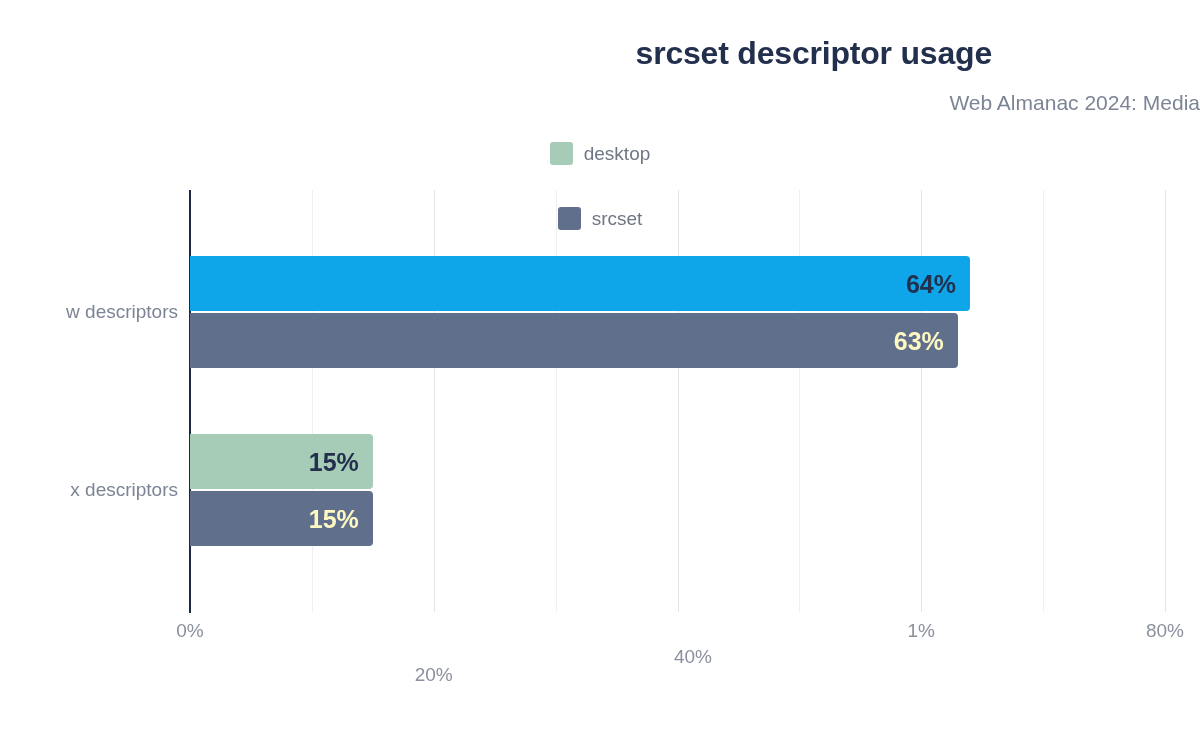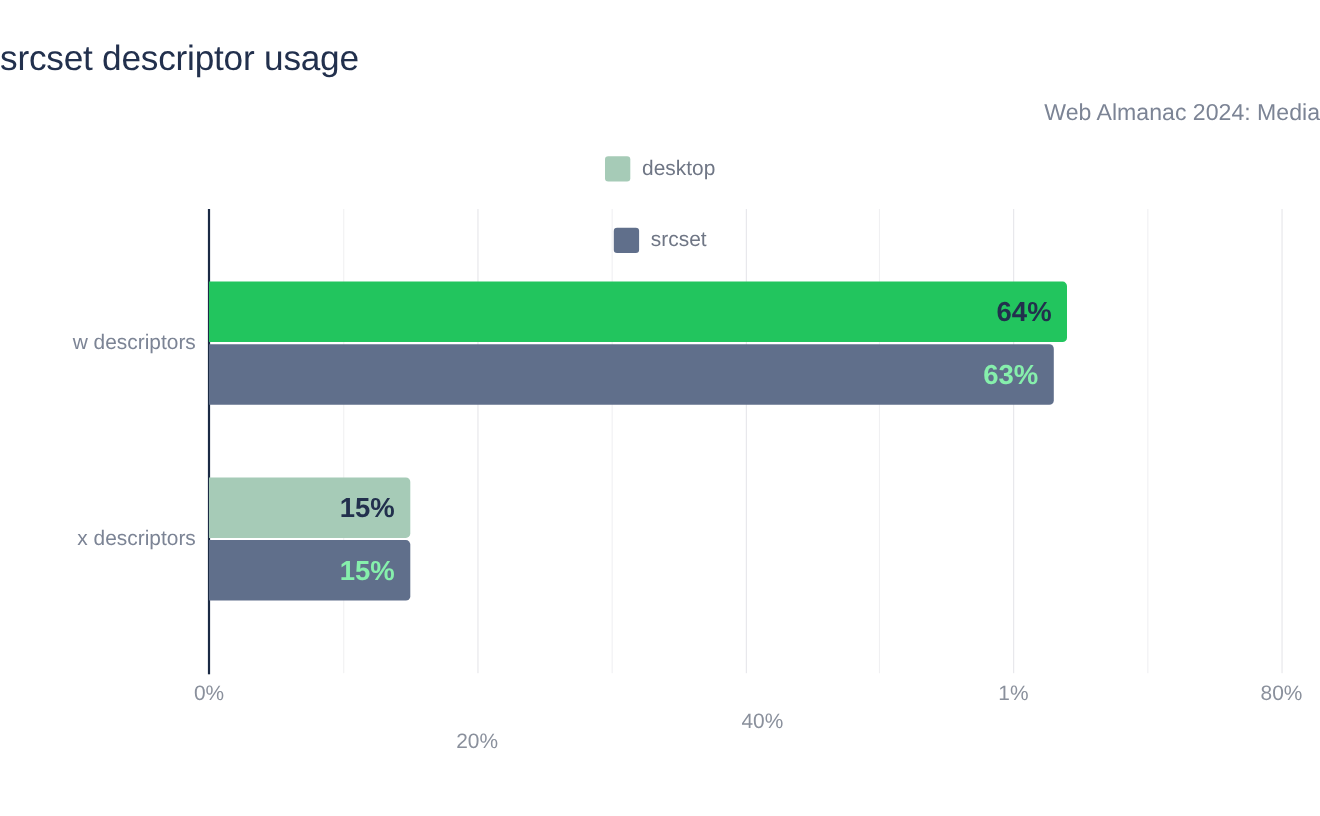--- a/index.html
+++ b/index.html
@@ -19,23 +19,23 @@
     position: absolute;
     inset: 0;
   }
 
   
   #chart-title {
     position: absolute;
     top: 33px;
     left: 0;
     width: 992px;
-    text-align: left;
+    text-align: right;
     font-size: 32px;
-    font-weight: normal;
+    font-weight: bold;
     color: #22304d;
     letter-spacing: -0.2px;
     line-height: 40px;
   }
   #chart-subtitle {
     position: absolute;
     top: 89px;
     left: 0;
     width: 1200px;
     text-align: right;
@@ -113,21 +113,21 @@
     box-sizing: border-box;
     padding-right: 14px;
   }
   .bar-label {
     font-size: 25px;
     font-weight: bold;
     line-height: 28px;
     white-space: nowrap;
   }
   .bar-label.on-light { color: #22304d; }
-  .bar-label.on-dark  { color: #86efac; }
+  .bar-label.on-dark  { color: #fef9c3; }
 
   
   .cat-label {
     position: absolute;
     right: 1022px;           
     width: 300px;
     text-align: right;
     font-size: 19px;
     color: #7c8495;
     line-height: 24px;
@@ -182,21 +182,21 @@
         <div class="gridline" style="left: 121.875px;"></div>
         <div class="gridline major" style="left: 243.75px;"></div>
         <div class="gridline" style="left: 365.625px;"></div>
         <div class="gridline major" style="left: 487.5px;"></div>
         <div class="gridline" style="left: 609.375px;"></div>
         <div class="gridline major" style="left: 731.25px;"></div>
         <div class="gridline" style="left: 853.125px;"></div>
         <div class="gridline major" style="left: 975px;"></div>
       </div>
     <div id="bars">
-        <div class="bar" style="width: 780px; height: 55px; top: 66px; background: #22c55e;">
+        <div class="bar" style="width: 780px; height: 55px; top: 66px; background: #0ea5e9;">
           <span class="bar-label on-light">64%</span>
         </div>
         <div class="bar" style="width: 767.812px; height: 55px; top: 123px; background: rgb(96, 111, 139);">
           <span class="bar-label on-dark">63%</span>
         </div>
         <div class="bar" style="width: 182.812px; height: 55px; top: 244px; background: rgb(166, 203, 183);">
           <span class="bar-label on-light">15%</span>
         </div>
         <div class="bar" style="width: 182.812px; height: 55px; top: 301px; background: rgb(96, 111, 139);">
           <span class="bar-label on-dark">15%</span>

